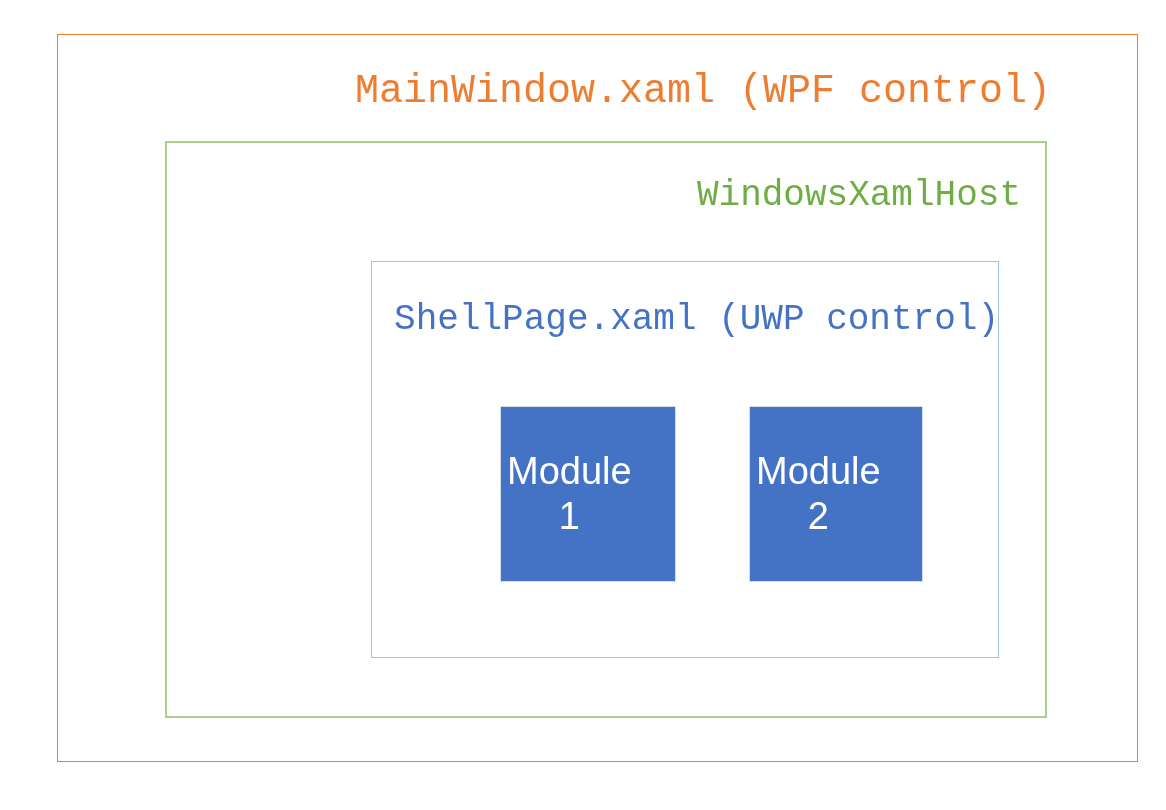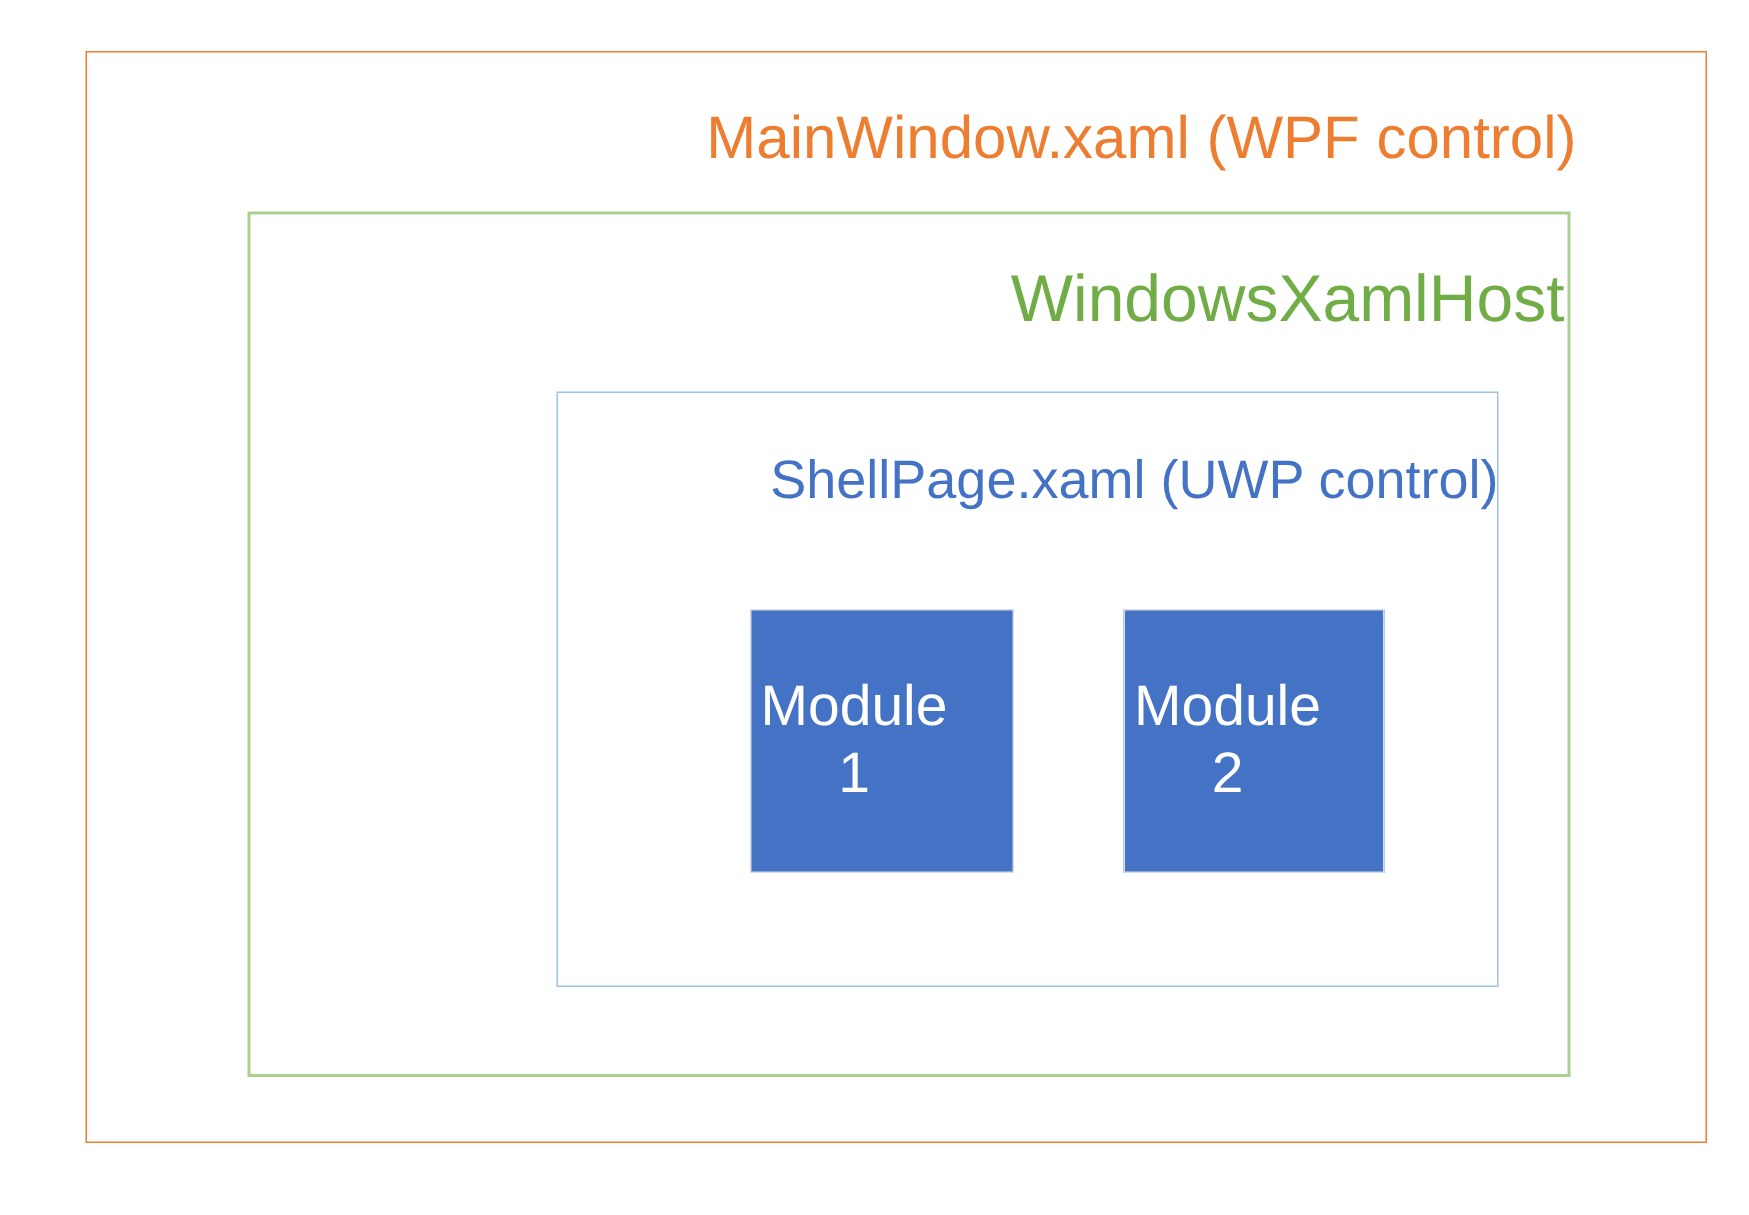--- a/index.html
+++ b/index.html
@@ -60,41 +60,42 @@
     border: 1.6px solid #9DC3E6;
     background: transparent;
   }
 
   
   .label {
     position: absolute;
     white-space: nowrap;
     font-weight: 400;
     line-height: 1.1;
+    font-family: Liberation Mono, monospace;
   }
   .label-wpf {
     right: 1166px;
     color: #ED7D31;
     font-size: 40px;
     left: auto;
     top: 70px;
     width: 1037px;
     text-align: right;
     padding-right: 43px;
     box-sizing: border-box;
     left: 57px;
   }
   .label-xamlhost {
     color: #70AD47;
-    font-size: 44px;
+    font-size: 36px;
     top: 176px;
     left: 165px;
     width: 882px;
     text-align: right;
-    padding-right: 4px;
+    padding-right: 26px;
     box-sizing: border-box;
   }
   .label-shellpage {
     color: #4472C4;
     font-size: 36px;
     top: 300px;
     left: 371px;
     width: 628px;
     text-align: right;
     box-sizing: border-box;

